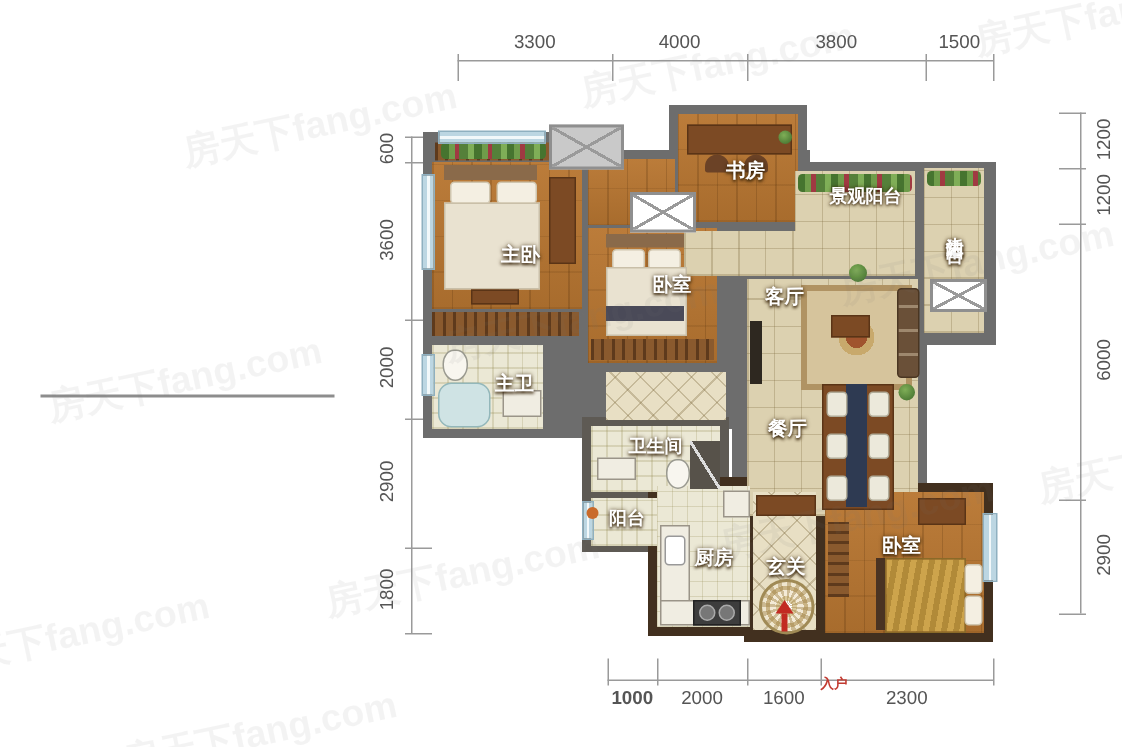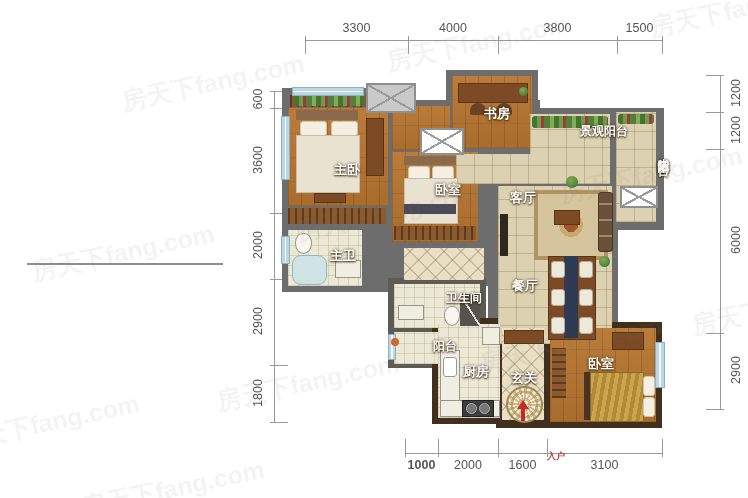--- a/index.html
+++ b/index.html
@@ -43,21 +43,21 @@
   .win-v{background:linear-gradient(90deg,#bcd6e2 38%,#f2f8fa 38% 62%,#bcd6e2 62%);}
   .win-h{background:linear-gradient(0deg,#bcd6e2 38%,#f2f8fa 38% 62%,#bcd6e2 62%);}
   .xbox{position:absolute;border:2px solid #8f8f8f;background:
     linear-gradient(to top right,transparent calc(50% - 1px),#9a9a9a calc(50% - 1px) calc(50% + 1px),transparent calc(50% + 1px)),
     linear-gradient(to bottom right,transparent calc(50% - 1px),#9a9a9a calc(50% - 1px) calc(50% + 1px),transparent calc(50% + 1px)),#fff;}
   .plants{position:absolute;border-radius:3px;background:
     repeating-linear-gradient(90deg,#46742f 0 5px,#6f9c4a 5px 9px,#a03a42 9px 12px,#55803a 12px 18px,#7fae57 18px 22px);}
   .rlabel{position:absolute;transform:translate(-50%,-50%);color:#fff;font-weight:bold;
     font-size:13px;white-space:nowrap;z-index:30;
     text-shadow:0 1px 2px rgba(55,35,8,.95),0 0 3px rgba(55,35,8,.8);}
-  .rlabel.small{font-size:12px;margin-left:27px;}
+  .rlabel.small{font-size:12px;}
   .rlabel.vert{writing-mode:vertical-rl;letter-spacing:2px;transform:translate(-50%,-50%);}
   
   .f{position:absolute;}
   .headboard{background:#8a6a4a;}
   .pillow{background:#f4efe2;border:1px solid #cfc5ae;border-radius:3px;}
   .duvet{background:#e9e2d0;border:1px solid #c9bfa8;}
   .gold-duvet{background:repeating-linear-gradient(100deg,#cda44c 0 4px,#b18a38 4px 8px);border:1px solid #8a6a28;}
   .wood-dk{background:#7c4a24;border:1px solid #5a3416;}
   .white-box{background:#f0ede2;border:1px solid #9a9488;}
   .toilet{background:#f8f6ef;border:1px solid #9a9a90;border-radius:45% 45% 50% 50%;}
@@ -122,21 +122,21 @@
       <div class="dim-label" style="left: 617px; top: 21px; width: 45px;">1500</div>
       <div class="dim-tick" style="left: 662px; top: 36px; width: 1px; height: 18px;"></div>
       <div class="dim-line" style="left: 405px; top: 453px; width: 257px; height: 1px;"></div>
       <div class="dim-tick" style="left: 405px; top: 439px; width: 1px; height: 18px;"></div>
       <div class="dim-label" style="left: 405px; top: 458px; width: 33px; font-weight: bold;">1000</div>
       <div class="dim-tick" style="left: 438px; top: 439px; width: 1px; height: 18px;"></div>
       <div class="dim-label" style="left: 438px; top: 458px; width: 60px;">2000</div>
       <div class="dim-tick" style="left: 498px; top: 439px; width: 1px; height: 18px;"></div>
       <div class="dim-label" style="left: 498px; top: 458px; width: 49px;">1600</div>
       <div class="dim-tick" style="left: 547px; top: 439px; width: 1px; height: 18px;"></div>
-      <div class="dim-label" style="left: 547px; top: 458px; width: 115px;">3100</div>
+      <div class="dim-label" style="left: 547px; top: 458px; width: 115px;">2300</div>
       <div class="dim-tick" style="left: 662px; top: 439px; width: 1px; height: 18px;"></div>
       <div class="dim-line" style="left: 274px; top: 91px; width: 1px; height: 331px;"></div>
       <div class="dim-tick" style="left: 270px; top: 91px; width: 18px; height: 1px;"></div>
       <div class="dim-label" style="left: 228px; top: 91.5px; width: 60px; transform: rotate(-90deg);">600</div>
       <div class="dim-tick" style="left: 270px; top: 108px; width: 18px; height: 1px;"></div>
       <div class="dim-label" style="left: 228px; top: 152.5px; width: 60px; transform: rotate(-90deg);">3600</div>
       <div class="dim-tick" style="left: 270px; top: 213px; width: 18px; height: 1px;"></div>
       <div class="dim-label" style="left: 228px; top: 238px; width: 60px; transform: rotate(-90deg);">2000</div>
       <div class="dim-tick" style="left: 270px; top: 279px; width: 18px; height: 1px;"></div>
       <div class="dim-label" style="left: 228px; top: 314px; width: 60px; transform: rotate(-90deg);">2900</div>

